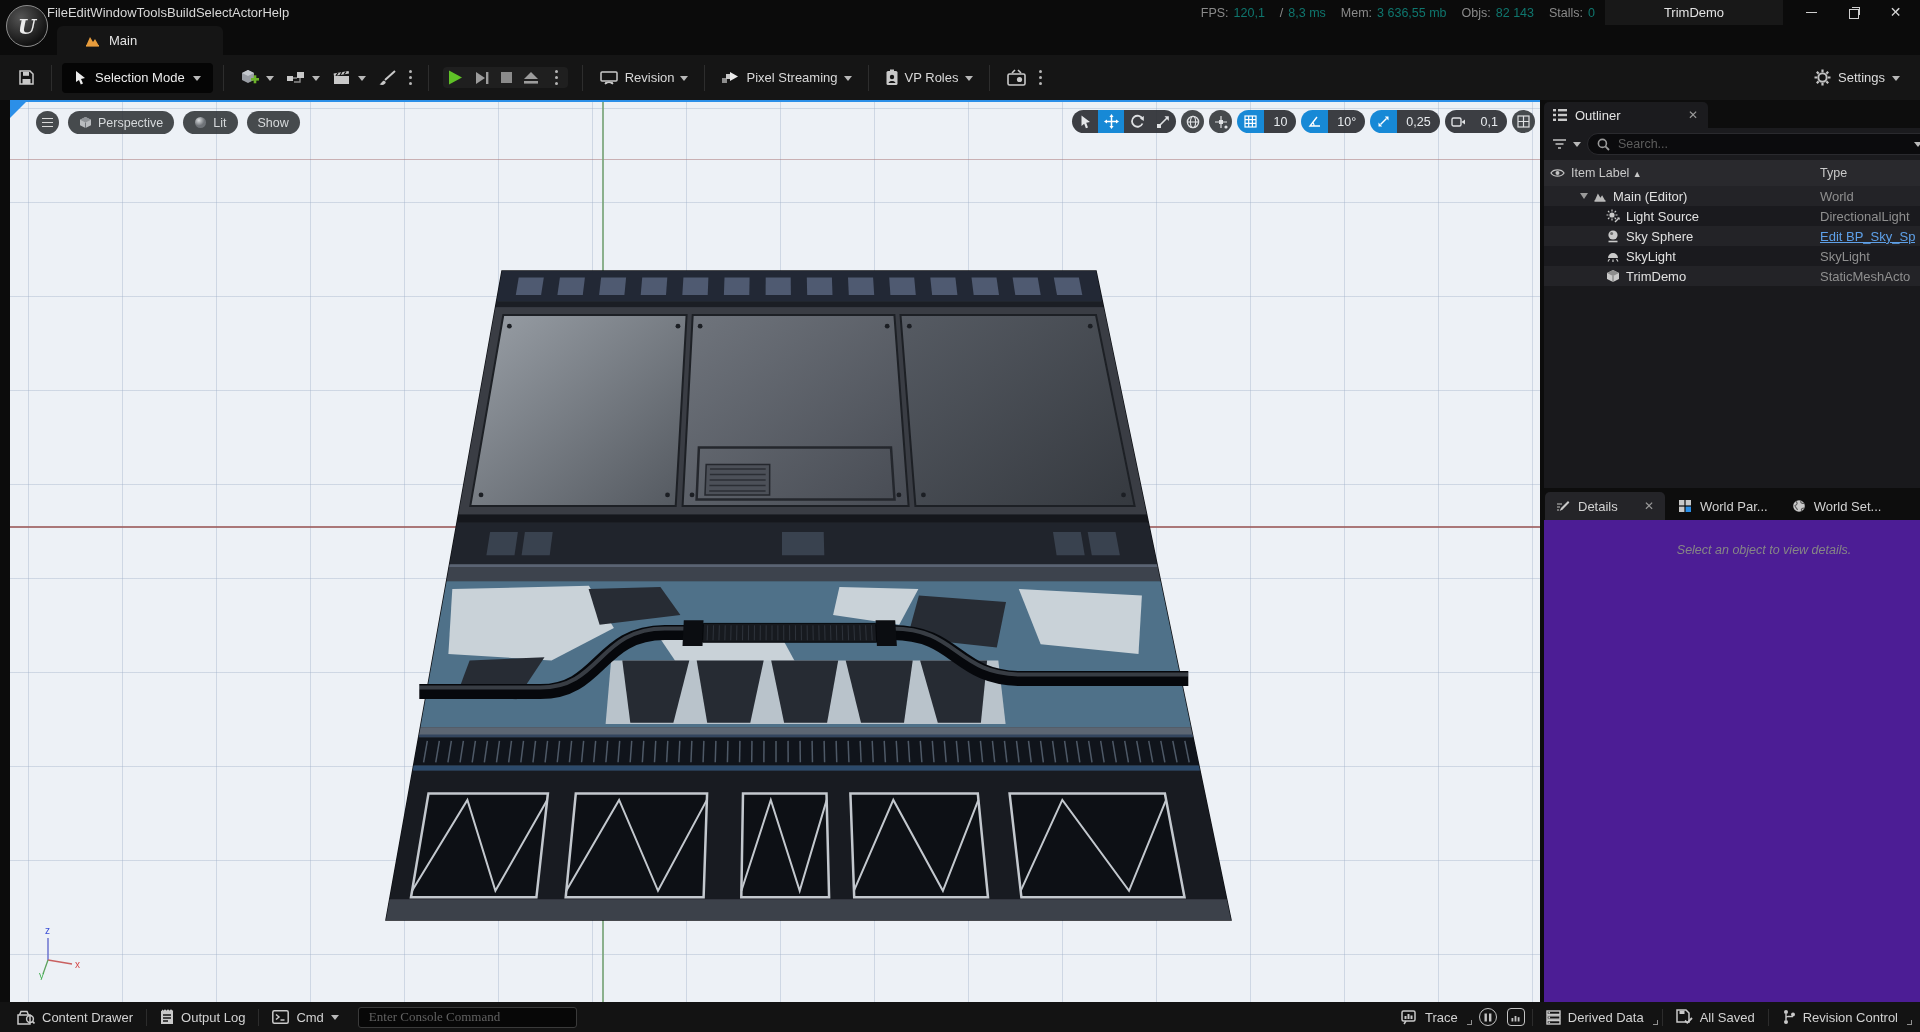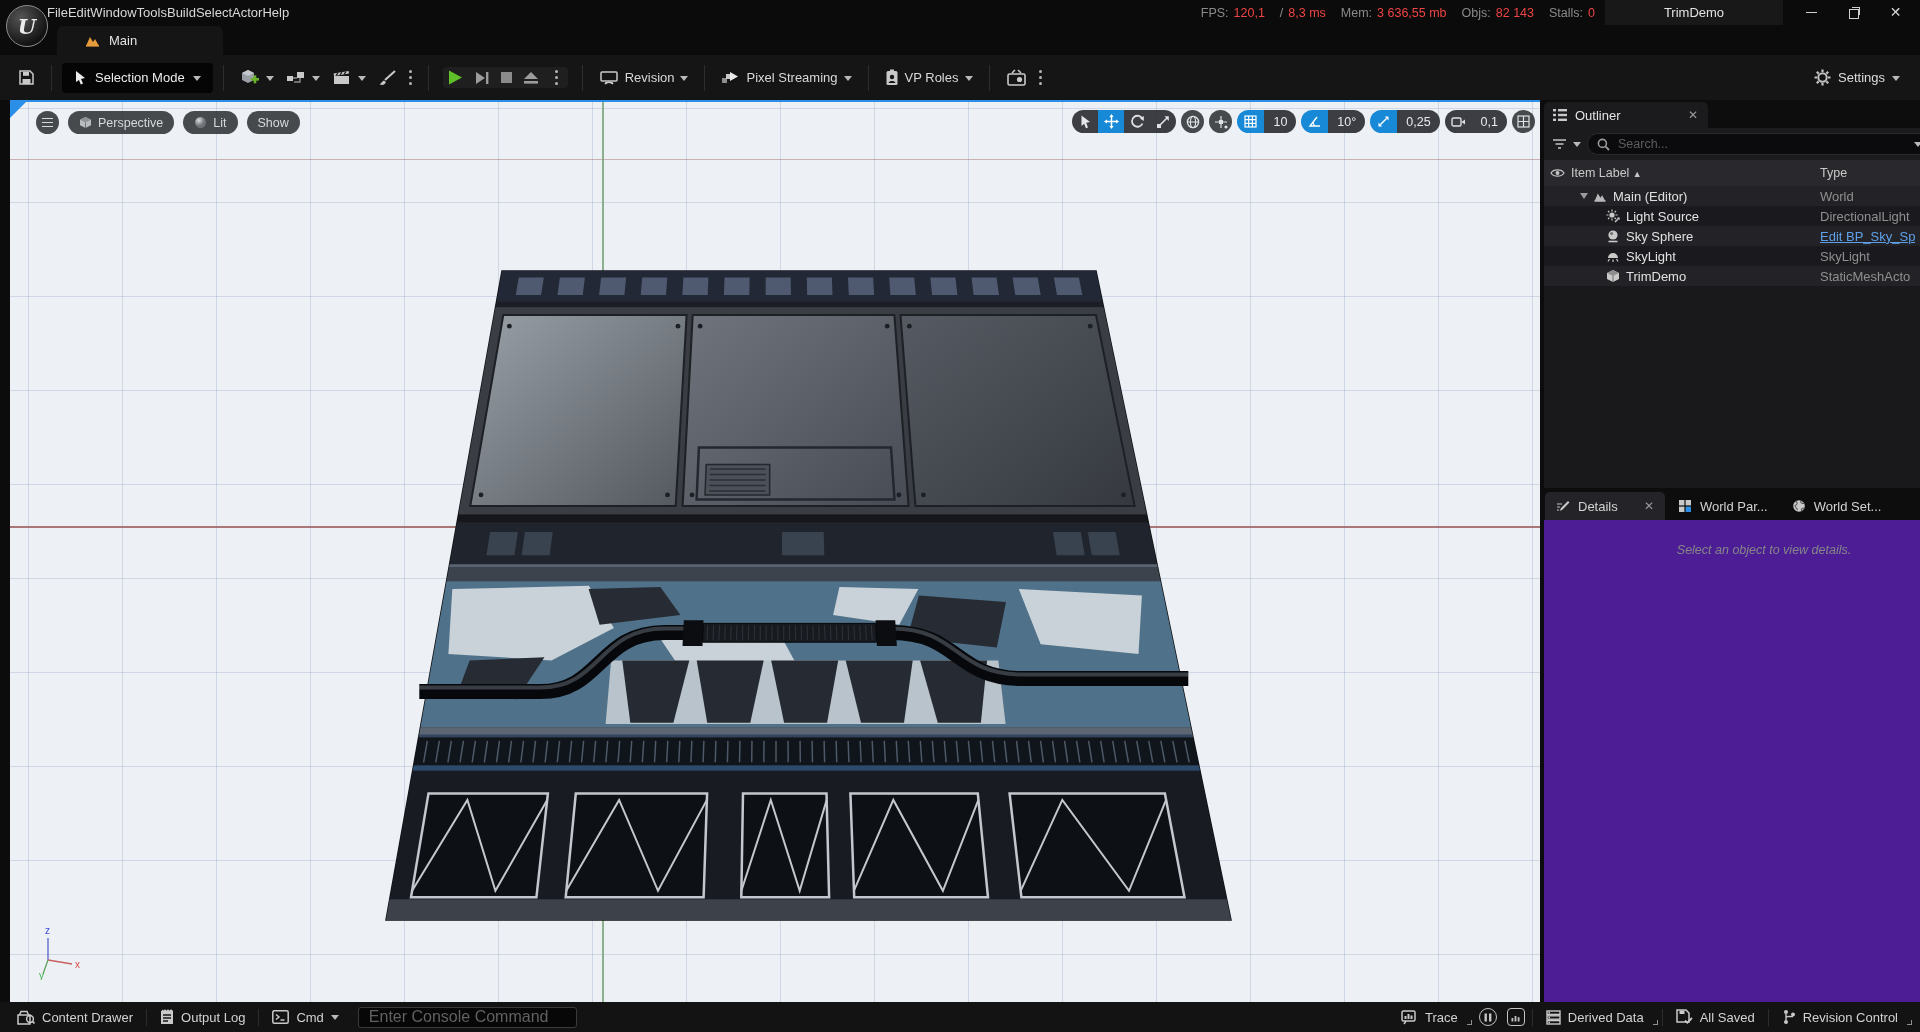--- a/index.html
+++ b/index.html
@@ -11,21 +11,21 @@
   
   .titlebar{position:absolute;top:0;left:0;width:1920px;height:25px;background:#0b0b0b;
             display:flex;align-items:center;z-index:20}
   .logo{position:absolute;left:6px;top:5px;width:42px;height:42px;border-radius:50%;
         background:radial-gradient(circle at 35% 30%,#555,#121212 72%);border:1px solid #8d8d8d;
         display:flex;align-items:center;justify-content:center;z-index:30}
   .logo span{font-family:"DejaVu Serif",serif;font-style:italic;font-weight:bold;font-size:21px;color:#ececec}
   .menus{margin-left:47px;display:flex;color:#d8d8d8}
   .stats{margin-left:auto;display:flex;gap:15px;align-items:center;margin-right:10px;font-size:12.5px}
   .stat{display:flex;gap:5px}
-  .stat .lab{color:#8a8a8a}.stat .val{color:#ef4444}
+  .stat .lab{color:#8a8a8a}.stat .val{color:#0f766e}
   .project-badge{width:178px;height:25px;background:#181818;display:flex;align-items:center;
                  justify-content:center;color:#e2e2e2}
   .win-controls{display:flex;align-items:center;gap:29px;padding:0 18px 0 22px}
   .wc{width:13px;height:13px;position:relative;cursor:default}
   .wc-min::after{content:"";position:absolute;left:1px;right:1px;top:6px;border-top:1.6px solid #cfcfcf}
   .wc-max::after{content:"";position:absolute;left:2px;top:3px;width:8px;height:8px;border:1.4px solid #cfcfcf}
   .wc-max::before{content:"";position:absolute;left:5px;top:1px;width:7px;height:7px;border-top:1.4px solid #cfcfcf;border-right:1.4px solid #cfcfcf}
   .wc-close{font-size:14px;color:#d5d5d5;line-height:13px;text-align:center}
 
   
@@ -110,21 +110,21 @@
   .dt-empty{font-style:italic;color:#868686;font-size:12.5px}
 
   
   .statusbar{position:absolute;left:0;bottom:0;width:1920px;height:30px;background:#131313;
              display:flex;align-items:center;padding:0 8px;gap:4px}
   .sb-item{display:flex;align-items:center;gap:7px;color:#d2d2d2;padding:0 9px;height:100%}
   .sb-div{width:1px;height:17px;background:#2c2c2c}
   .console{width:219px;height:21px;background:#070707;border:1px solid #3a3a3a;border-radius:3px;
            display:flex;align-items:center;padding:0 8px;margin-left:6px}
   .console input{flex:1;background:transparent;border:none;outline:none;color:#9a9a9a;
-                 font-family:Liberation Sans, sans-serif;font-size:16px}
+                 font-family:Liberation Serif, serif;font-size:13px}
   .console input::placeholder{color:#616161}
   .fold{width:5px;height:5px;border-right:1.5px solid #8f8f8f;border-bottom:1.5px solid #8f8f8f;
         align-self:flex-end;margin:0 0 7px -4px}
   .sb-circ{width:18px;height:18px;border-radius:50%;border:1.6px solid #c3c3c3;display:flex;
            align-items:center;justify-content:center;margin:0 3px}
 </style>
 </head>
 <body>
 
 <div class="titlebar">

